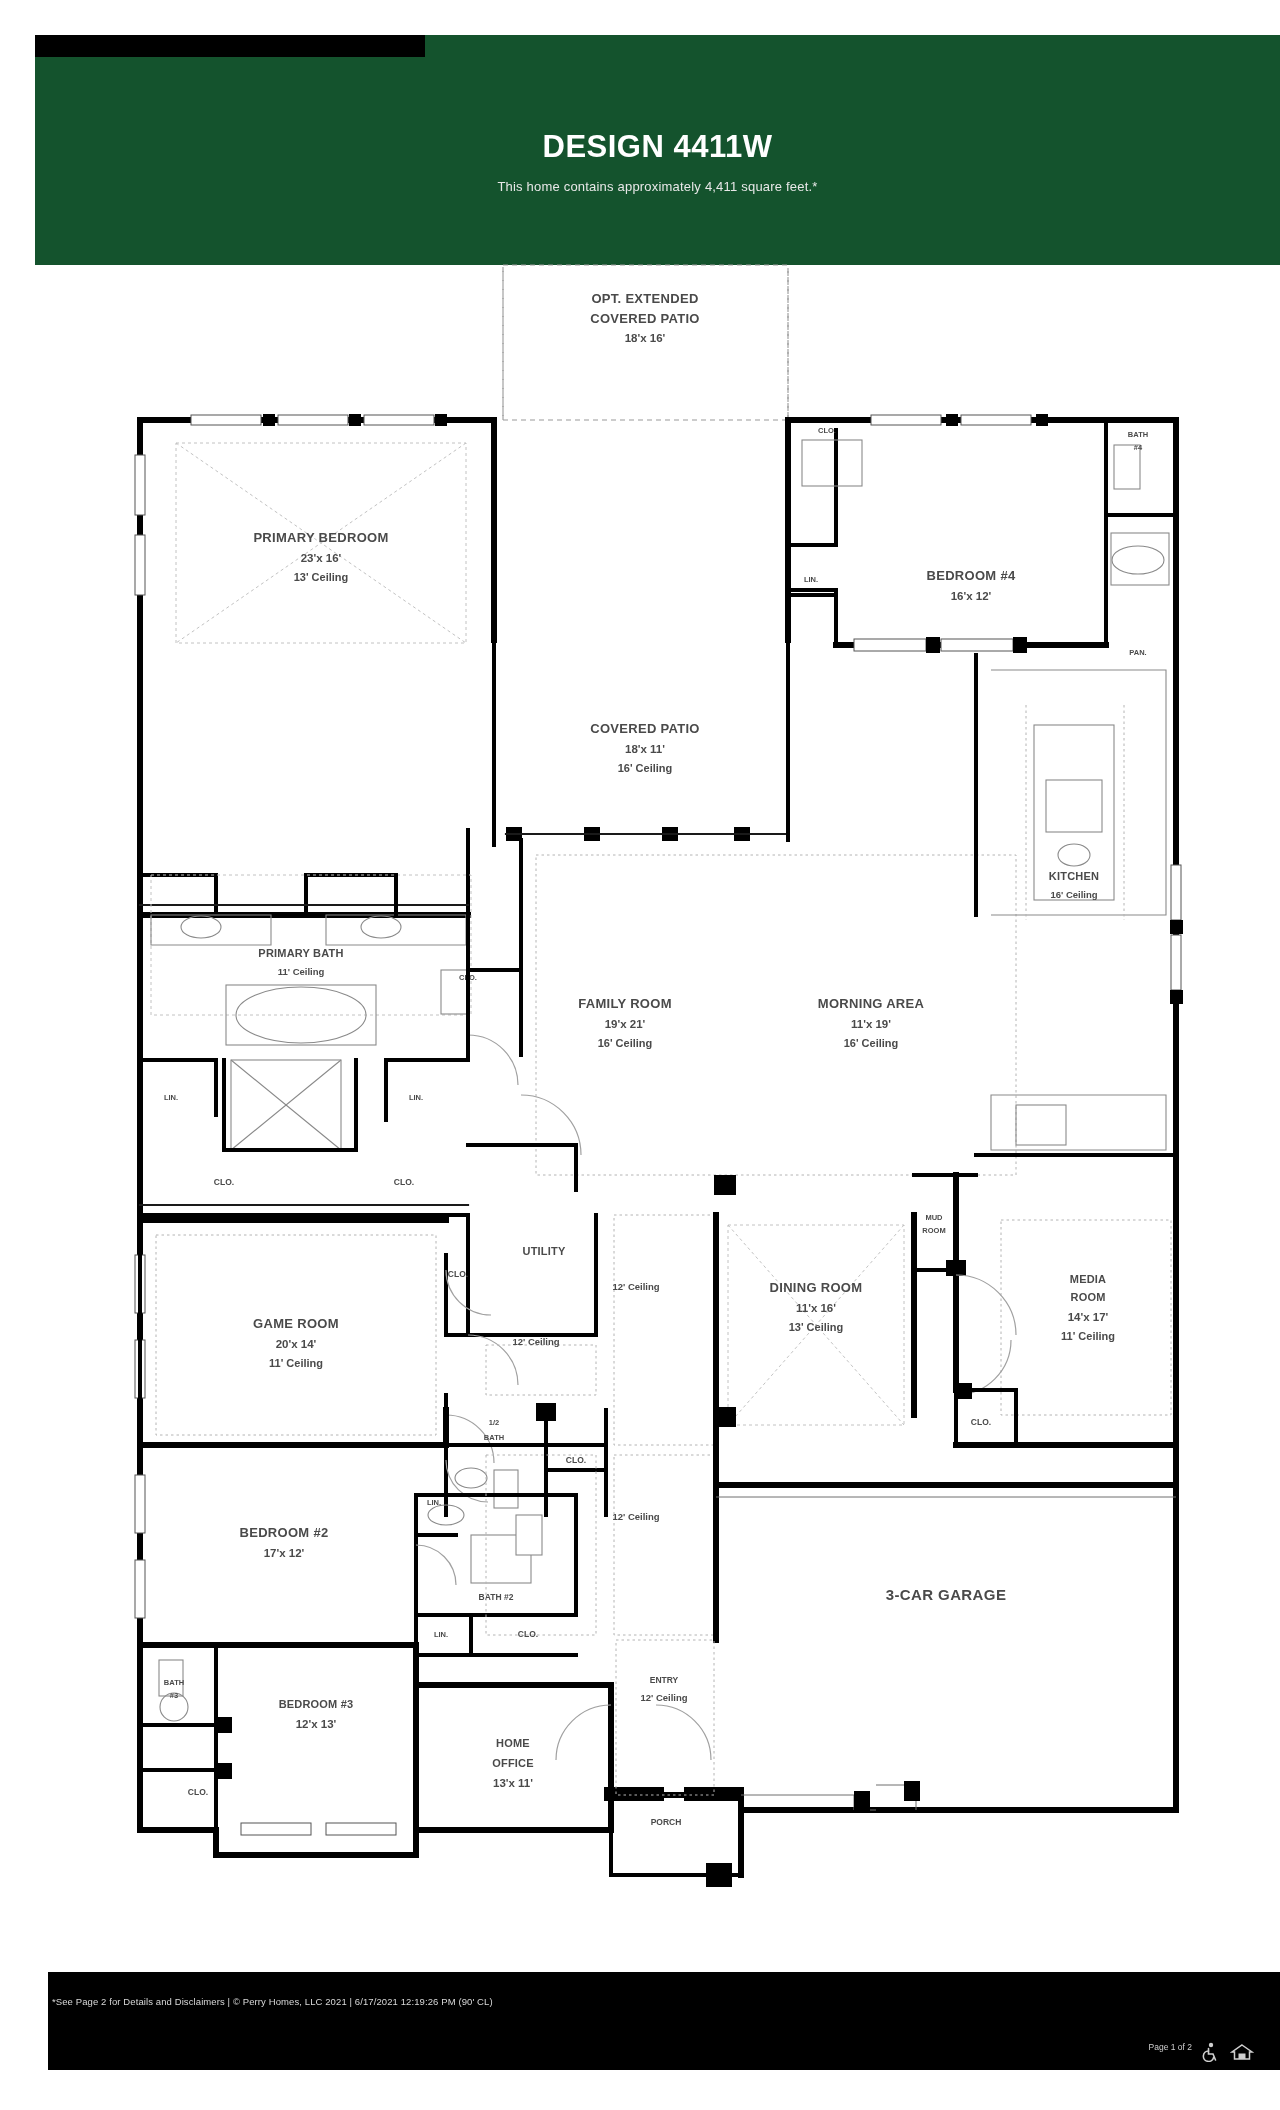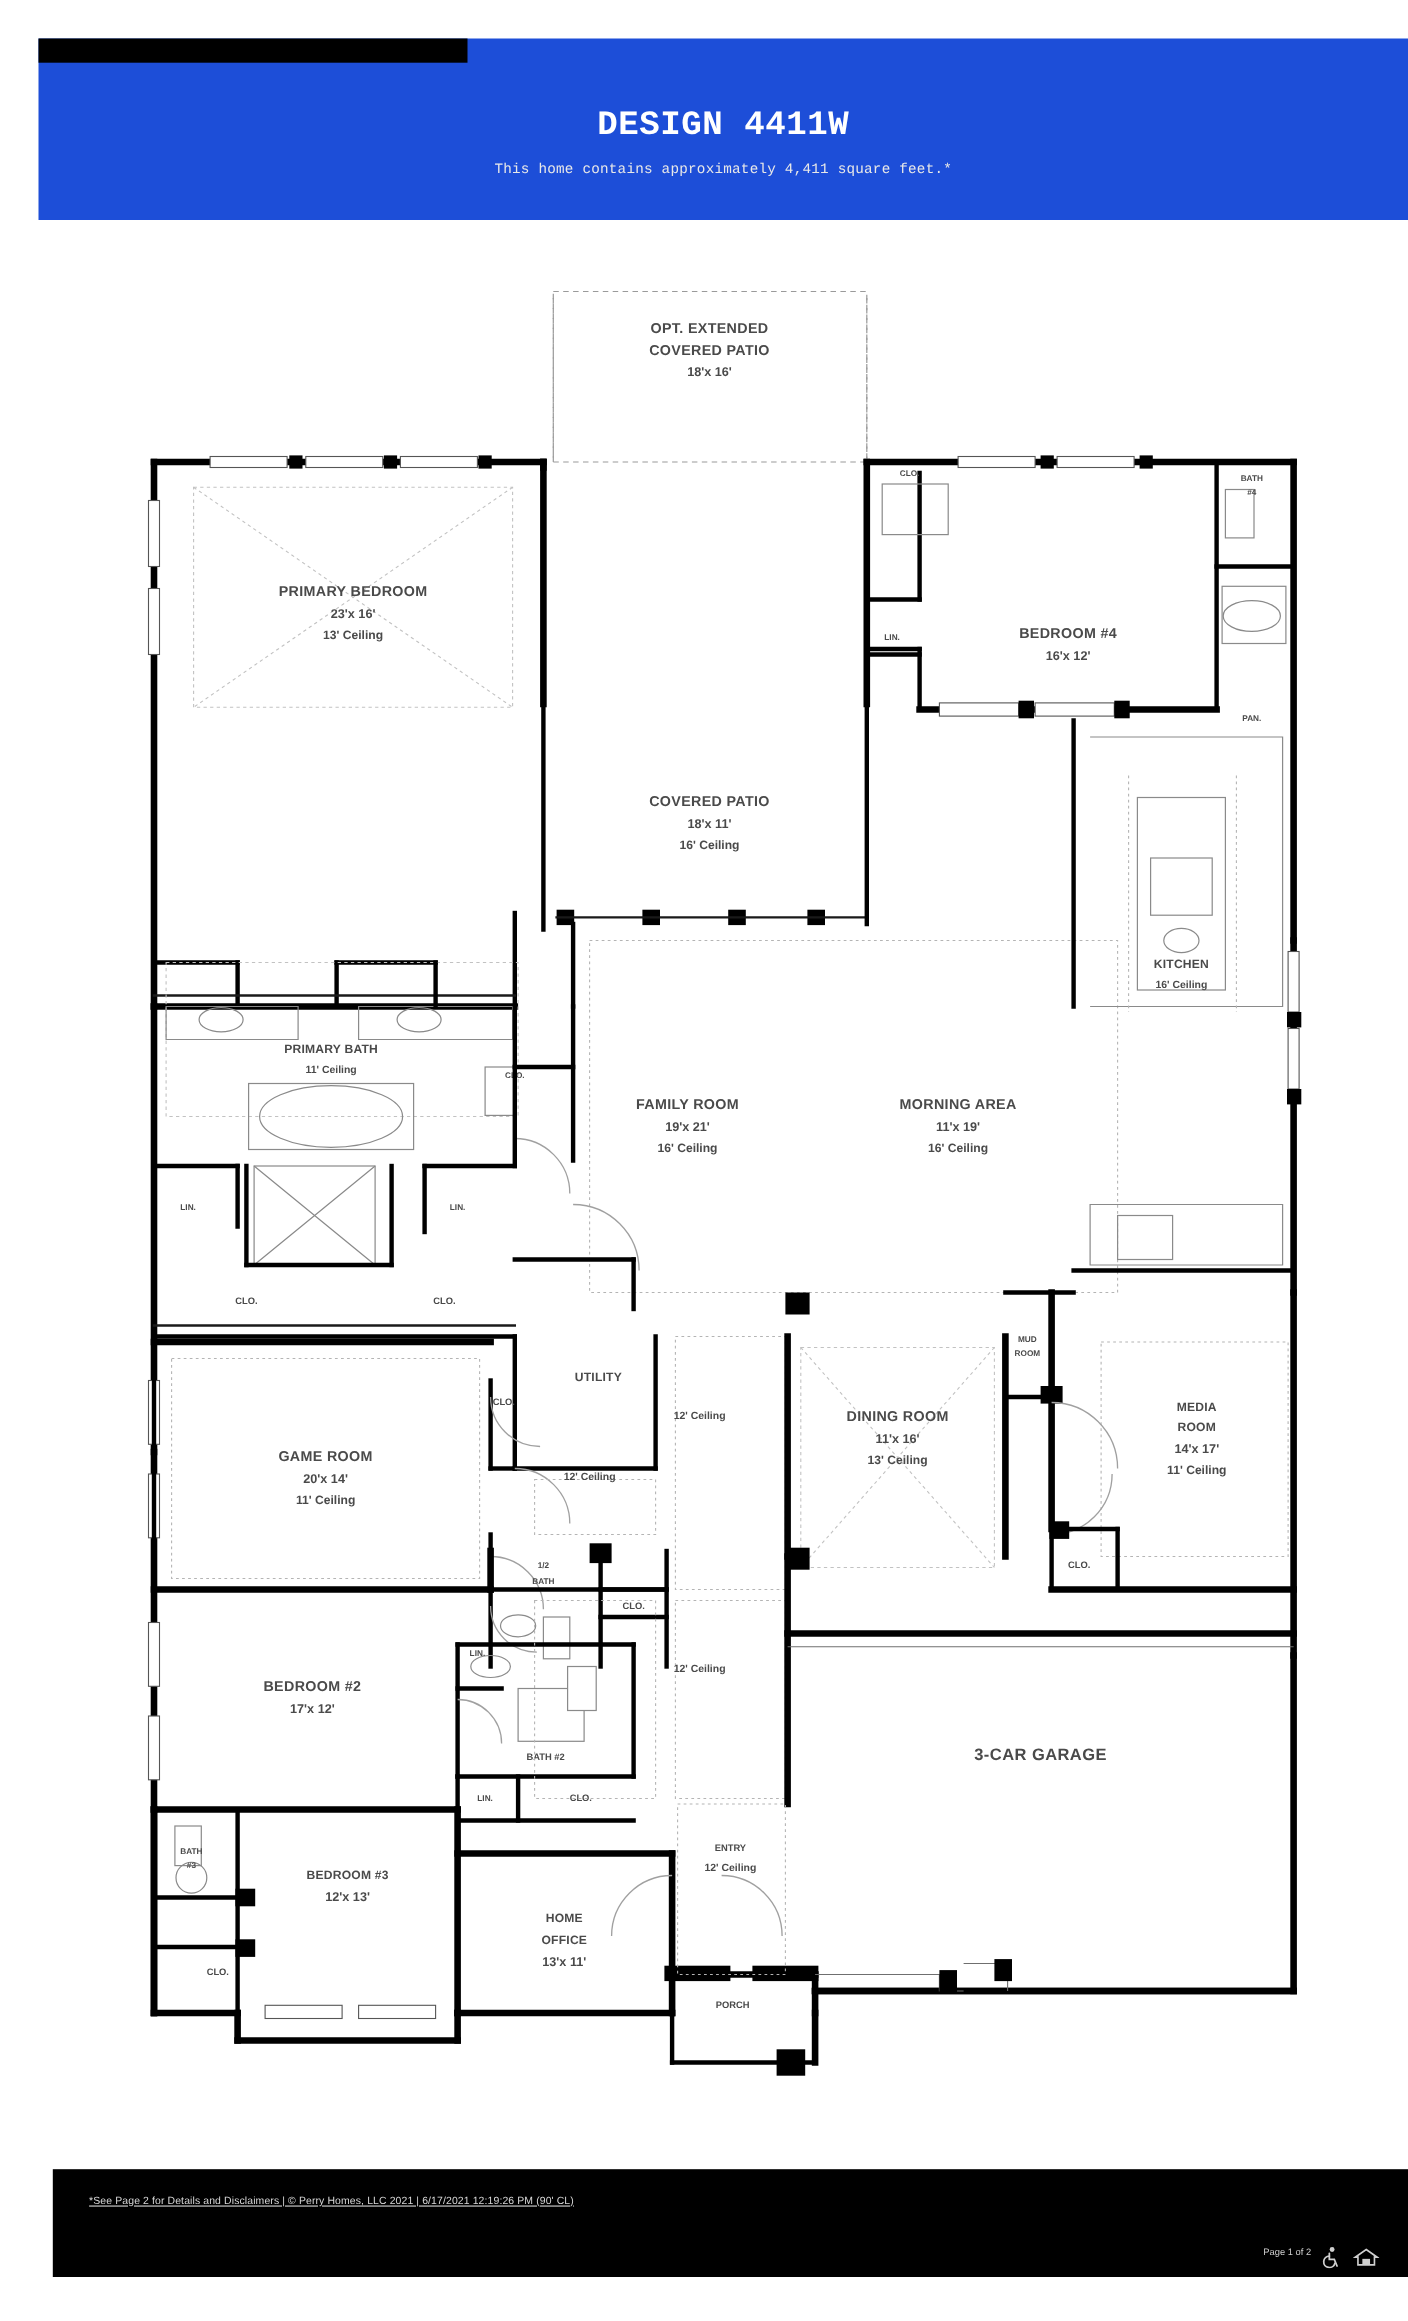--- a/index.html
+++ b/index.html
@@ -12,23 +12,22 @@
   #page {
     position: relative;
     width: 1280px; height: 2110px;
     background: #ffffff;
   }
 
   
   .header-bar {
     position: absolute;
     left: 35px; top: 35px;
-    width: 1245px; height: 165px;
-    background: #1d4ed8;
-    font-family: Liberation Mono, monospace;
+    width: 1245px; height: 230px;
+    background: #14532d;
   }
   .header-bar-inner {
     position: absolute;
     left: 0; top: 0; right: 0; bottom: 0;
     display: flex; flex-direction: column;
     align-items: center; justify-content: center;
     padding-top: 22px;
   }
   .design-title {
     color: #ffffff;
@@ -53,26 +52,25 @@
 
   
   .footer-bar {
     position: absolute;
     left: 48px; top: 1972px;
     width: 1232px; height: 98px;
     background: #000000;
   }
   .footer-text {
     position: absolute;
-    left: 33px; top: 24px;
+    left: 4px; top: 24px;
     color: #d8d8d8;
     font-size: 9.5px;
     letter-spacing: 0.1px;
     white-space: nowrap;
-    text-decoration: underline;
   }
   .footer-sub {
     position: absolute;
     left: 18px; top: 48px;
     color: #3a3a3a;
     font-size: 8px;
   }
   .footer-right {
     position: absolute;
     right: 26px; bottom: 8px;

